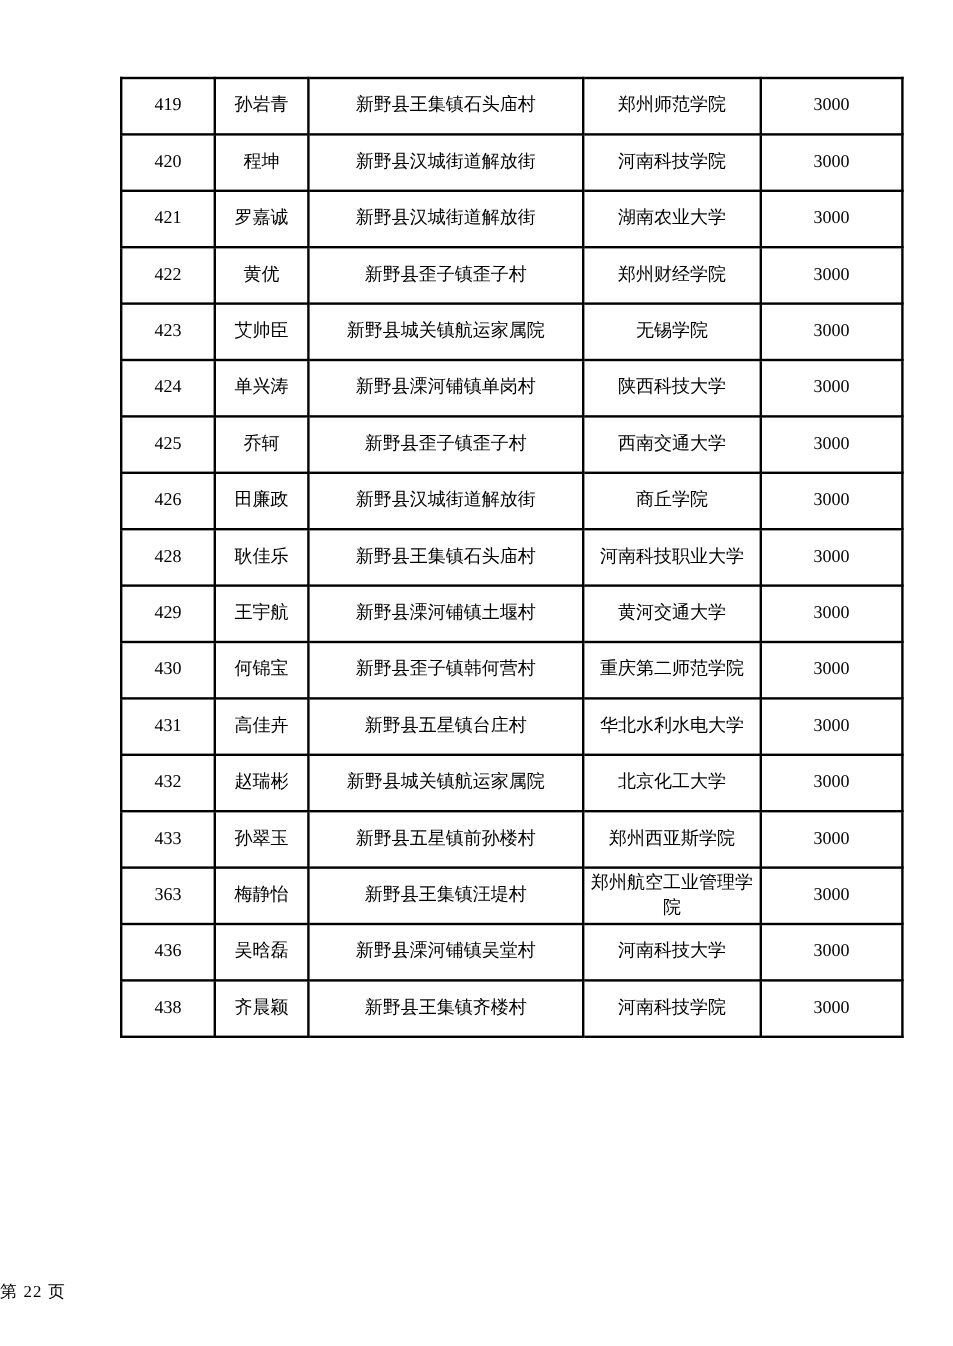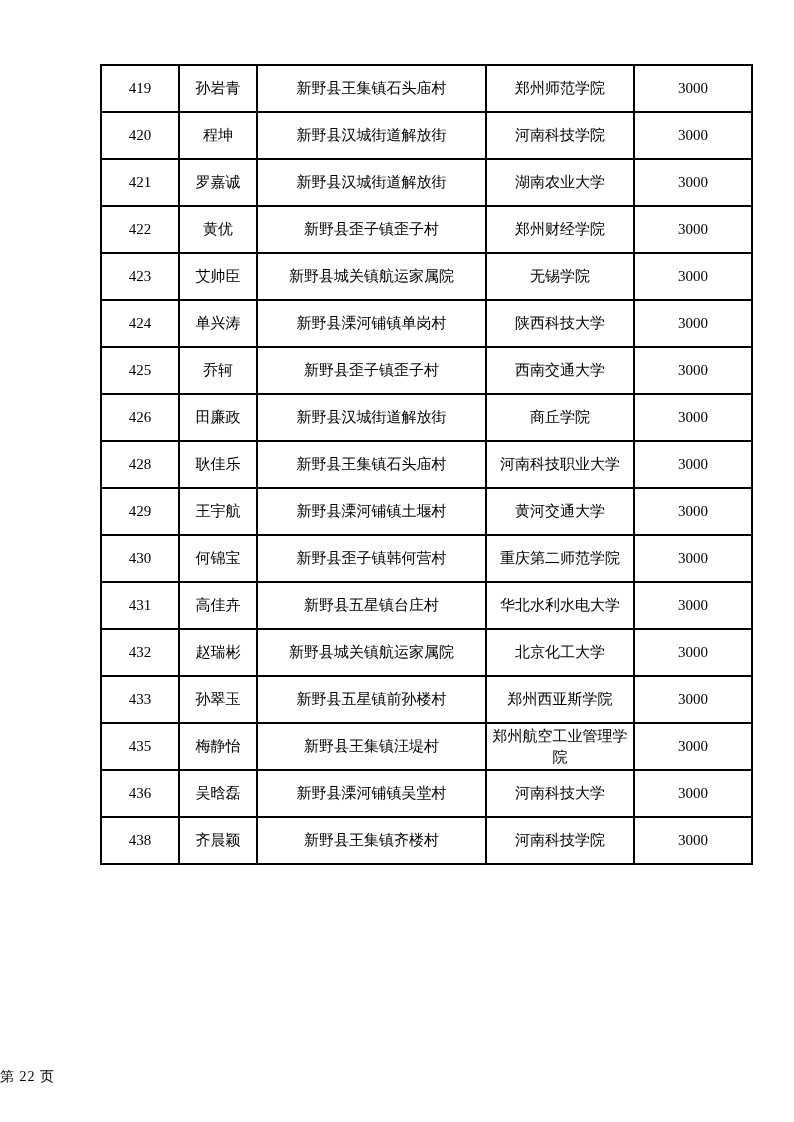--- a/index.html
+++ b/index.html
@@ -164,21 +164,21 @@
       <td>3000</td>
     </tr>
         <tr>
       <td>433</td>
       <td>孙翠玉</td>
       <td>新野县五星镇前孙楼村</td>
       <td>郑州西亚斯学院</td>
       <td>3000</td>
     </tr>
         <tr>
-      <td>435</td>
+      <td>363</td>
       <td>梅静怡</td>
       <td>新野县王集镇汪堤村</td>
       <td>郑州航空工业管理学院</td>
       <td>3000</td>
     </tr>
         <tr>
       <td>436</td>
       <td>吴晗磊</td>
       <td>新野县溧河铺镇吴堂村</td>
       <td>河南科技大学</td>

